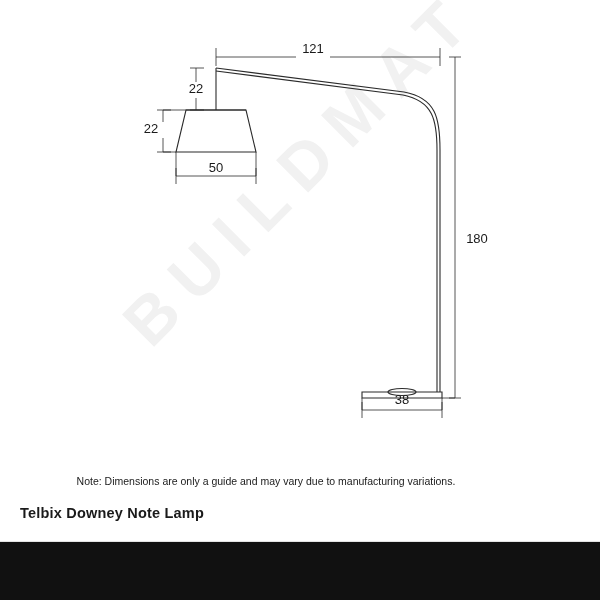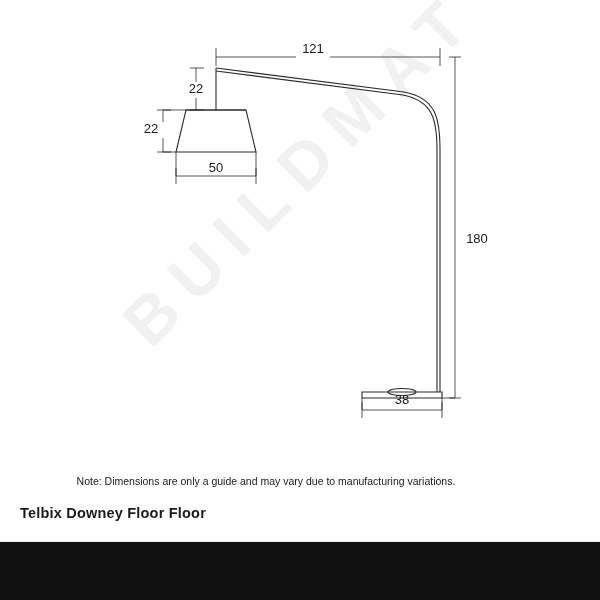--- a/index.html
+++ b/index.html
@@ -167,21 +167,21 @@
       <text x="216" y="172" text-anchor="middle">50</text>
 
       <text x="477" y="243" text-anchor="middle">180</text>
 
       <text x="402" y="404" text-anchor="middle">38</text>
     </g>
   </svg>
 
   <div class="note">Note: Dimensions are only a guide and may vary due to manufacturing variations.</div>
 
-  <div class="product-title">Telbix Downey Floor Floor</div>
+  <div class="product-title">Telbix Downey Note Lamp</div>
 
   <div class="divider"></div>
 
   <div class="footer">
     
     
   </div>
 
 </div>
 

